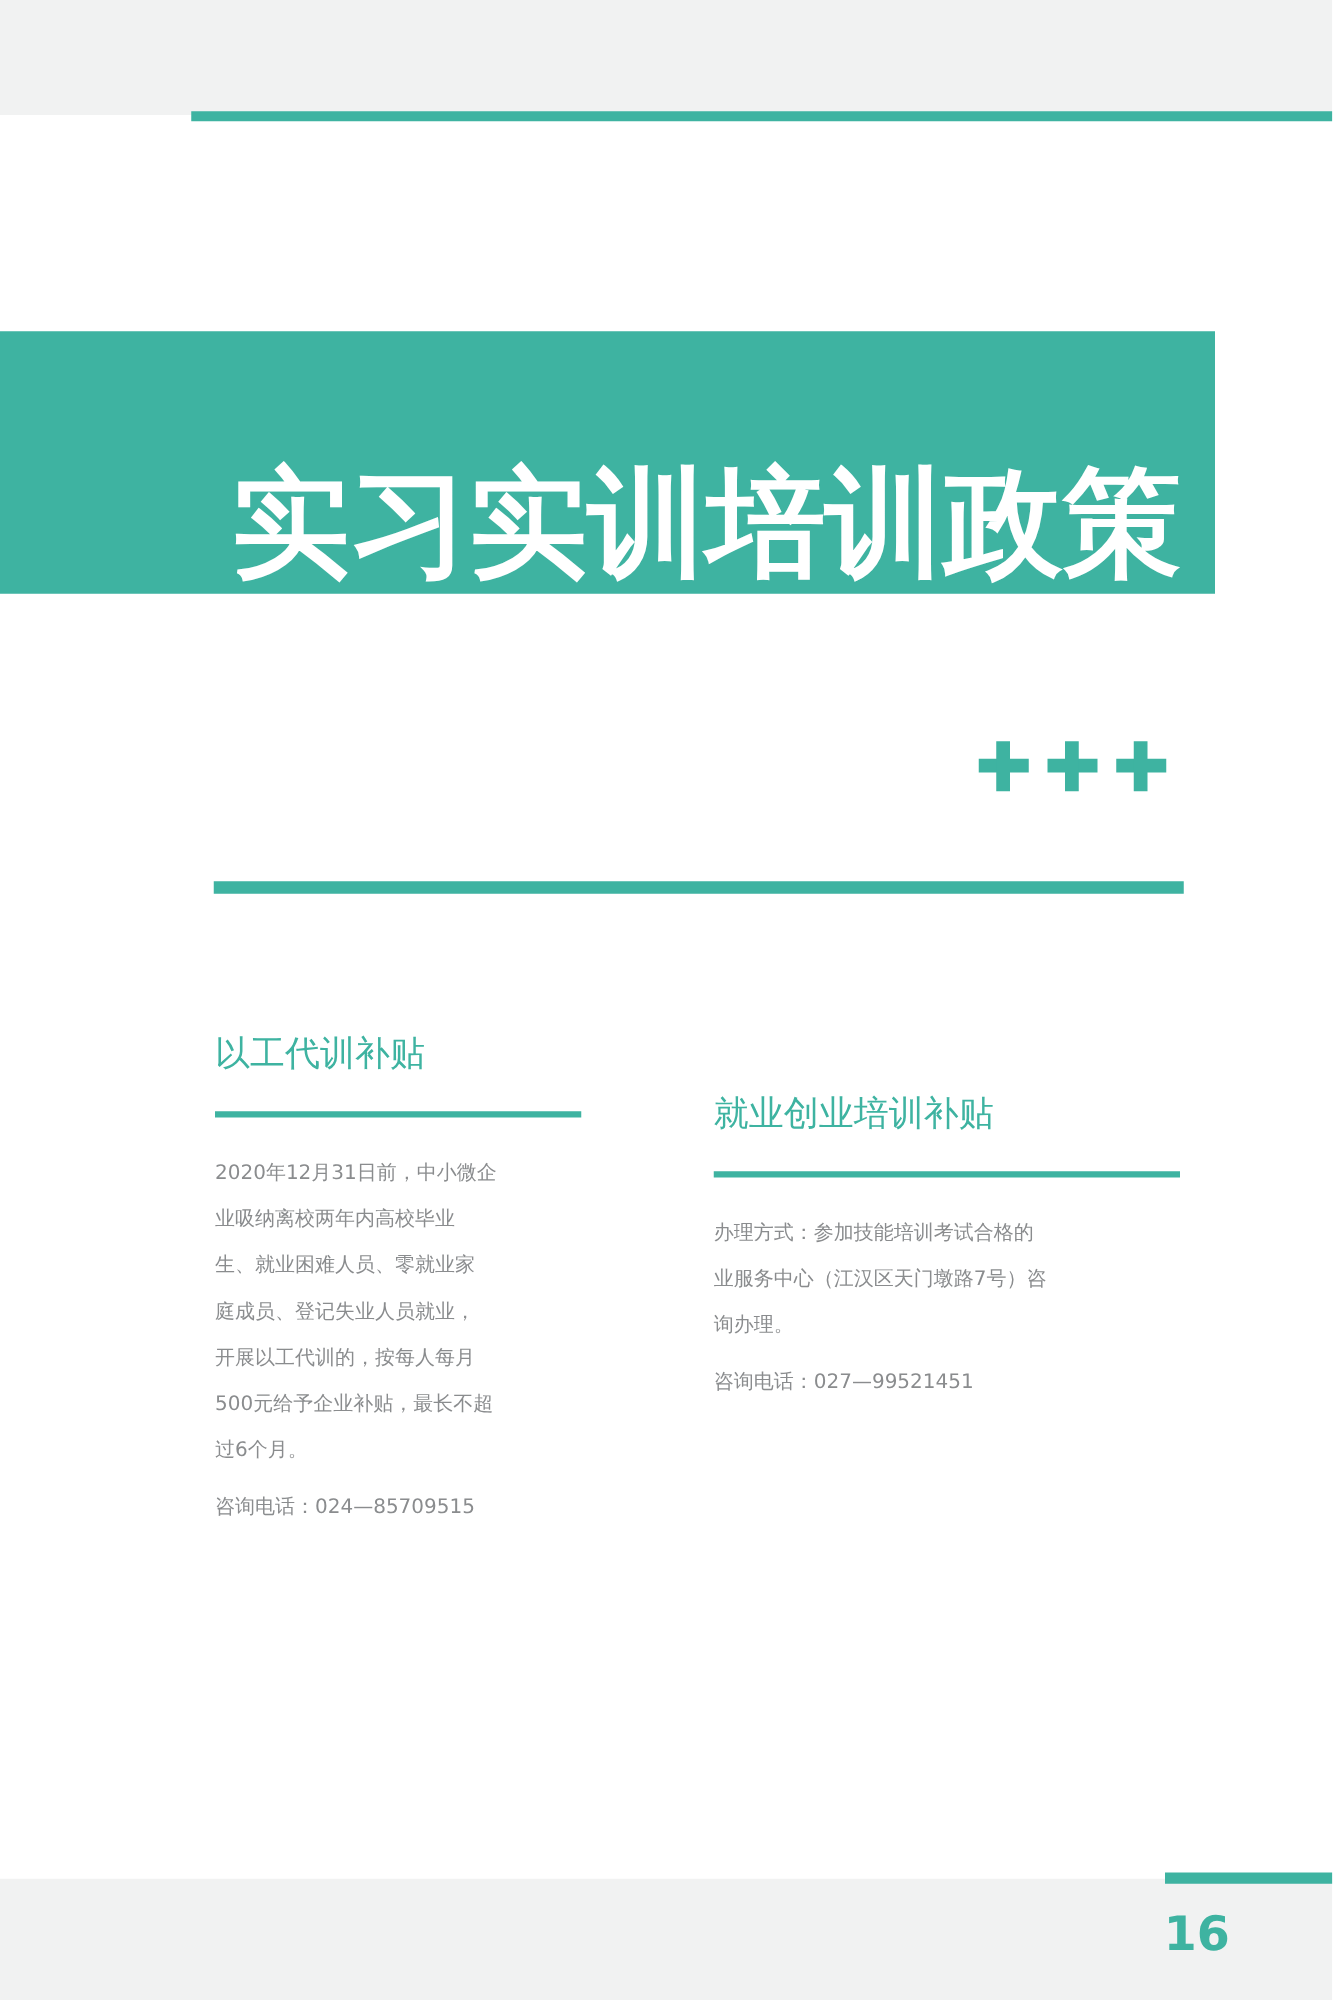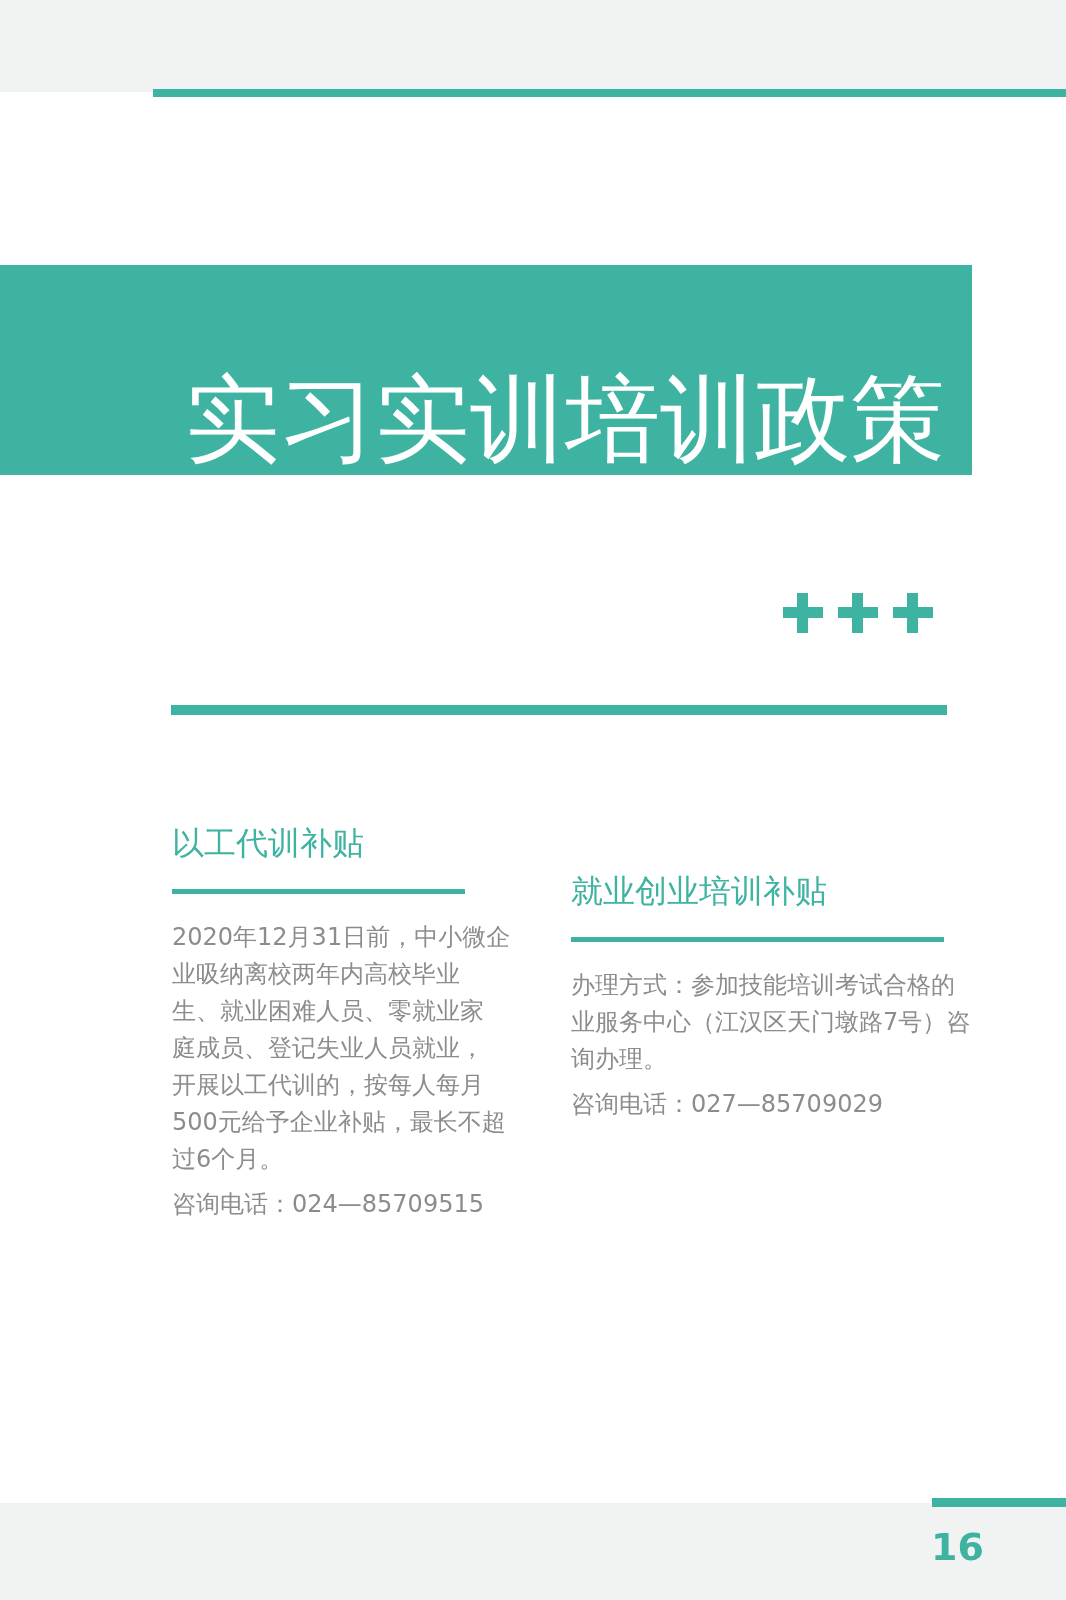--- a/index.html
+++ b/index.html
@@ -30,21 +30,21 @@
     width: 972px; height: 210px;
     background: #3eb3a1;
     display: flex; align-items: flex-end;
     box-sizing: border-box;
     padding: 0 0 8px 185px;
   }
   .banner-title {
     margin: 0;
     color: #ffffff;
     font-size: 95px;
-    font-weight: 400;
+    font-weight: 700;
     line-height: 1;
     white-space: nowrap;
     letter-spacing: 0;
   }
 
   
   .plus-row {
     position: absolute; left: 783px; top: 593px;
     display: flex; gap: 15px;
   }
@@ -67,36 +67,36 @@
     background: #3eb3a1;
   }
 
   
   .col { position: absolute; top: 818px; }
   .col-left  { left: 172px; width: 399px; }
   .col-right { left: 571px; width: 480px; margin-top: 48px; }
   .section-heading {
     margin: 0;
     color: #3eb3a1;
-    font-size: 32px;
+    font-size: 28px;
     font-weight: 400;
     line-height: 50px;
     white-space: nowrap;
   }
   .heading-rule {
     height: 5px;
     background: #3eb3a1;
     margin-top: 21px;
   }
   .rule-left  { width: 293px; }
   .rule-right { width: 373px; }
   .body-text {
     margin-top: 25px;
     color: #8a8c8e;
-    font-size: 24px;
+    font-size: 16px;
     line-height: 37px;
   }
   .body-text p {
     margin: 8px 0 0 0;
     white-space: pre-line;
   }
   .body-text p.first { margin-top: 0; }
 
   
   .bottom-strip {
@@ -152,21 +152,21 @@
     </div>
   </div>
 
   <div class="col col-right">
     <h2 class="section-heading">就业创业培训补贴</h2>
     <div class="heading-rule rule-right"></div>
     <div class="body-text">
       <p>办理方式：参加技能培训考试合格的
 业服务中心（江汉区天门墩路7号）咨
 询办理。</p>
-      <p>咨询电话：027—85709029</p>
+      <p>咨询电话：027—99521451</p>
     </div>
   </div>
 
   <div class="bottom-strip"></div>
   <div class="bottom-accent-bar"></div>
   <div class="page-number">16</div>
 
 </div>
 
 </body></html>

